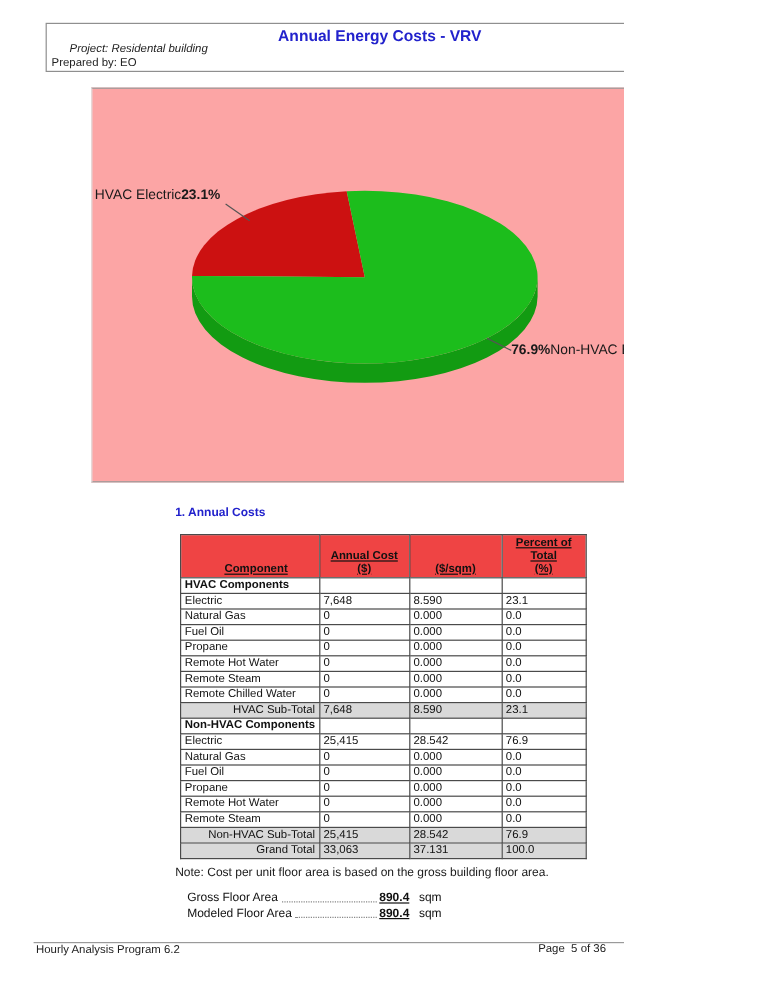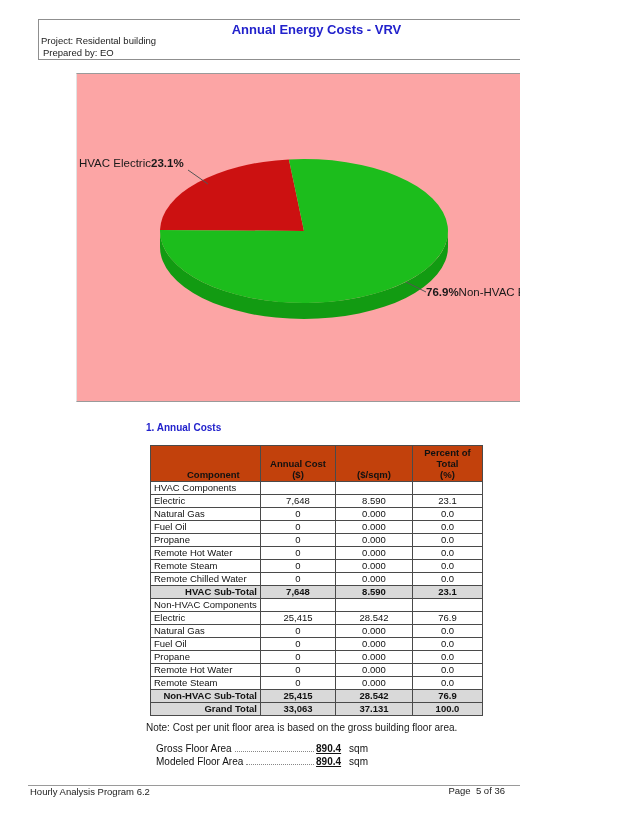--- a/index.html
+++ b/index.html
@@ -5,21 +5,21 @@
   html,body{margin:0;padding:0;background:#ffffff;}
   #page{position:relative;width:520px;height:828px;background:#ffffff;
         font-family:"Liberation Sans",sans-serif;color:#111;overflow:hidden;}
 
   
   .hdr-box{position:absolute;left:38px;top:19px;width:557px;height:41px;
            border:1px solid #8f8f8f;box-sizing:border-box;background:#fff;}
   .hdr-title{position:absolute;top:2px;left:0;width:100%;text-align:center;
              font-size:13px;font-weight:bold;color:#2222cc;}
   .hdr-small{position:absolute;font-size:9.5px;color:#222;white-space:nowrap;}
-  .hp-project{top:15px;left:2px;}
+  .hp-project{top:15px;left:19px;font-style:italic;}
   .hp-prepared{top:27px;left:4px;}
   .hp-date{top:15px;right:4px;text-align:right;}
   .hp-time{top:27px;right:4px;text-align:right;font-family:Liberation Mono, monospace;}
 
   
   .chart-box{position:absolute;left:76px;top:73px;width:474px;height:329px;
              box-sizing:border-box;background:#fca5a5;overflow:hidden;
              border-top:1px solid #9a9a9a;border-bottom:1px solid #9a9a9a;
              border-right:1px solid #7a7a7a;border-left:1px solid #e2e2e2;}
   .chart-box svg{position:absolute;left:0;top:0;}
@@ -28,28 +28,28 @@
   .lbl-hvac{left:2px;top:83px;}
   .lbl-nonhvac{left:349px;top:212px;}
 
   
   .tbl-heading{position:absolute;left:146px;top:422px;font-size:10px;
                font-weight:bold;color:#2222cc;}
   .costs-table{position:absolute;left:150px;top:445px;border-collapse:collapse;
                table-layout:fixed;font-size:9.5px;color:#111;}
   .costs-table th,.costs-table td{border:1px solid #4a4a4a;box-sizing:border-box;
                overflow:hidden;white-space:nowrap;}
-  .costs-table th{background:#c2410c;font-weight:bold;text-align:center;
+  .costs-table th{background:#ef4444;font-weight:bold;text-align:center;
                vertical-align:bottom;white-space:pre-line;padding:1px 3px;
-               line-height:11px;height:24px;}
+               line-height:11px;height:24px;text-decoration:underline;}
   .costs-table th.col0{text-align:left;padding-left:36px;}
   .costs-table td{height:12.7px;line-height:12px;padding:0 3px;background:#fff;}
-  .costs-table td.num{text-align:center;}
-  .row-section td{font-weight:normal;}
-  .row-total td{font-weight:bold;background:#d9d9d9;}
+  .costs-table td.num{text-align:left;}
+  .row-section td{font-weight:bold;}
+  .row-total td{font-weight:normal;background:#d9d9d9;}
   .row-total td.col0{text-align:right;}
   .w0{width:110px;} .w1{width:75px;} .w2{width:77px;} .w3{width:70px;}
 
   
   .note{position:absolute;left:146px;top:722px;font-size:10px;color:#1a1a1a;}
   .floor-areas{position:absolute;left:156px;top:742px;width:212px;font-size:10px;}
   .fa-row{display:flex;align-items:flex-end;height:12px;margin-bottom:1px;}
   .fa-label{white-space:nowrap;}
   .fa-leader{flex:1;border-bottom:1px dotted #888;margin:0 2px 2px 3px;}
   .fa-value{font-weight:bold;text-decoration:underline;}

